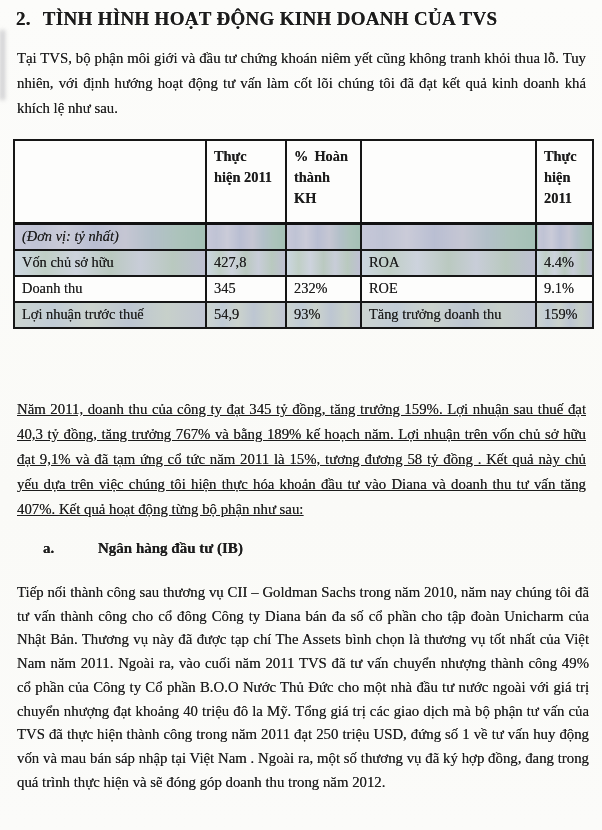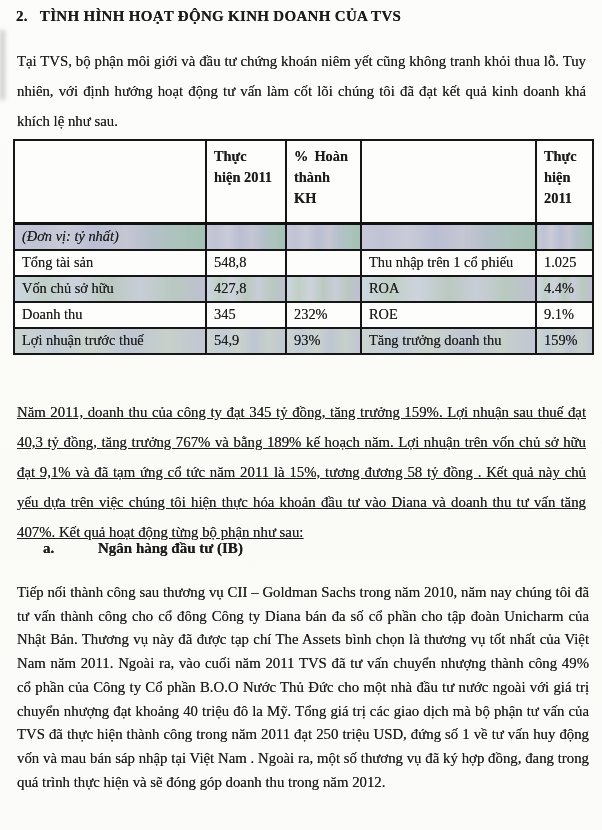--- a/index.html
+++ b/index.html
@@ -13,28 +13,28 @@
   .page{
     position:relative;width:602px;height:830px;overflow:hidden;
     background:linear-gradient(180deg,#fcfcfa 0%,#fafaf7 60%,#fbfbf9 100%);
   }
   .scan-smudge{
     position:absolute;left:0;top:30px;width:5px;height:70px;
     background:rgba(90,90,100,0.28);filter:blur(2px);
   }
   .doc-title{
     position:absolute;top:8px;left:16px;width:570px;
-    font-size:15px;font-weight:bold;letter-spacing:.3px;
+    font-size:19px;font-weight:bold;letter-spacing:.3px;
     text-shadow:0 0 .5px rgba(10,10,10,.8);
     white-space:nowrap;
   }
   .doc-title .num{margin-right:12px;}
   .para{
     position:absolute;left:17px;width:569px;
-    font-size:14.8px;line-height:30px;text-align:justify;
+    font-size:14.8px;line-height:25px;text-align:justify;
     text-shadow:0 0 .45px rgba(25,25,25,.72);
   }
   #para-intro{top:46px;}
   #para-results{top:397px;text-decoration:underline;}
   #para-ib{top:581px;line-height:23.7px;width:572px;}
   .section-heading{
     position:absolute;top:540px;left:19px;
     font-size:15px;font-weight:bold;
     text-shadow:0 0 .5px rgba(10,10,10,.8);
     margin-left:24px;
@@ -110,27 +110,20 @@
       </tr>
     </thead>
     <tbody>
       <tr class="unit-row hl-unit">
         <td colspan="1">(Đơn vị: tỷ nhất)</td>
         <td></td>
         <td></td>
         <td></td>
         <td></td>
       </tr>
-      <tr>
-        <td>Tổng tài sản</td>
-        <td>548,8</td>
-        <td></td>
-        <td>Thu nhập trên 1 cổ phiếu</td>
-        <td>1.025</td>
-      </tr>
       <tr class="hl-green">
         <td>Vốn chủ sở hữu</td>
         <td>427,8</td>
         <td></td>
         <td>ROA</td>
         <td>4.4%</td>
       </tr>
       <tr>
         <td>Doanh thu</td>
         <td>345</td>

